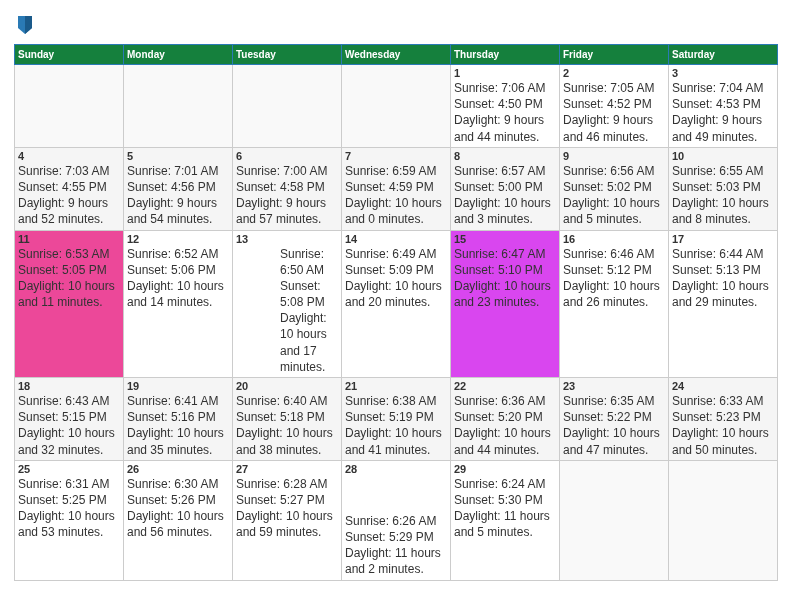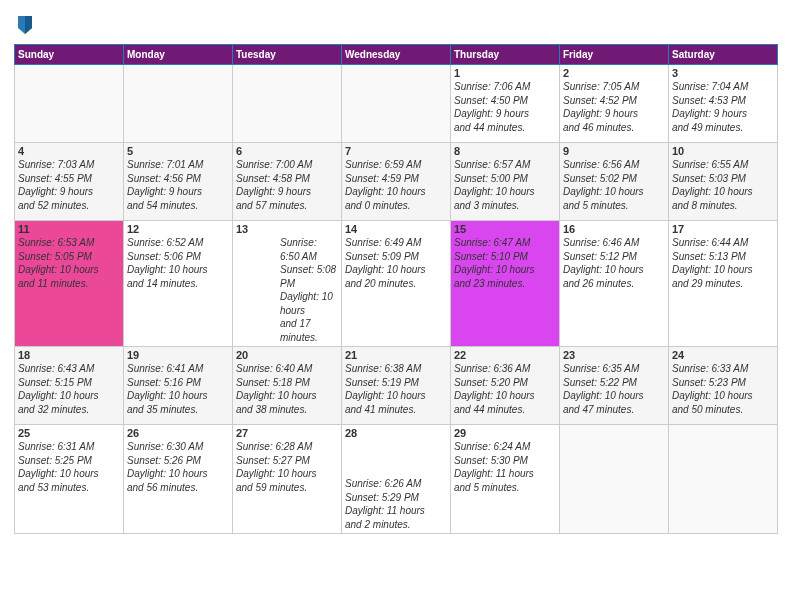--- a/index.html
+++ b/index.html
@@ -74,30 +74,29 @@
     }
     .day-num {
       font-size: 11px;
       font-weight: bold;
       color: #333;
       display: block;
       margin-bottom: 1px;
     }
     .day-detail {
       color: #333;
-      font-size: 10px;
+      font-size: 12px;
       line-height: 1.35;
-      font-style: italic;
     }
     .empty-cell {
       background: #f9f9f9;
     }
     tr:nth-child(even) td { background: #f9f9f9; }
     tr:nth-child(odd) td { background: #fff; }
-    tr:first-child th { background: #701a75; margin-top: 16px; }
+    tr:first-child th { background: #15803d; margin-top: 16px; }
   </style>
 </head>
 <body>
 
 <div class="page">
   <div class="header">
     <div class="logo">
       <div>
         <div style="display:flex;align-items:center;">
           <span class="logo-text logo-general"></span>

